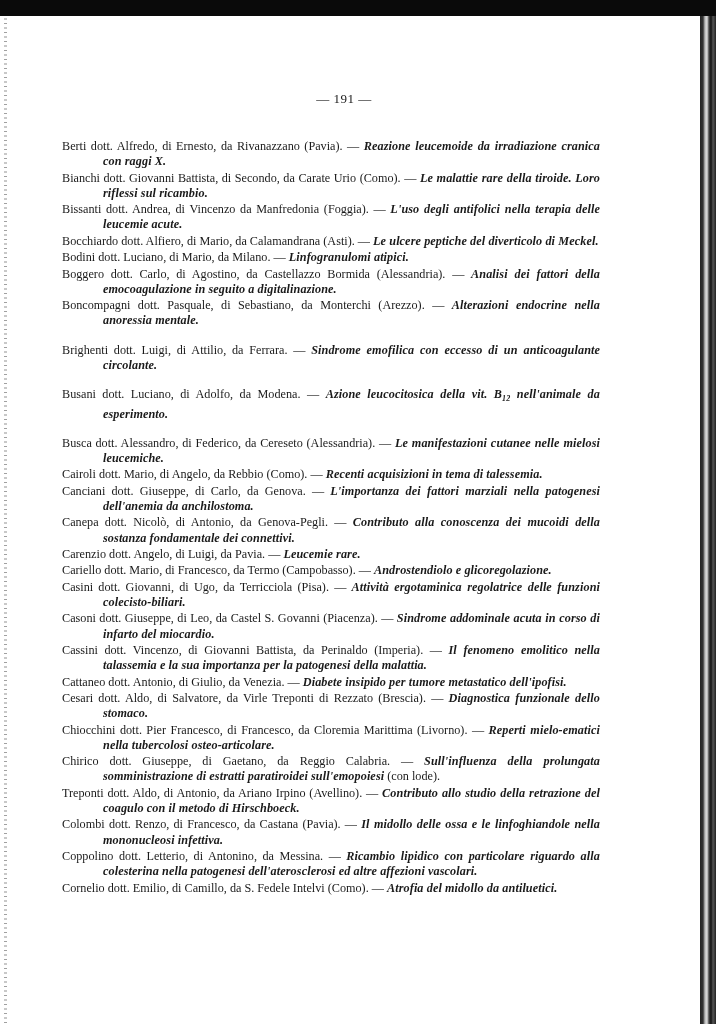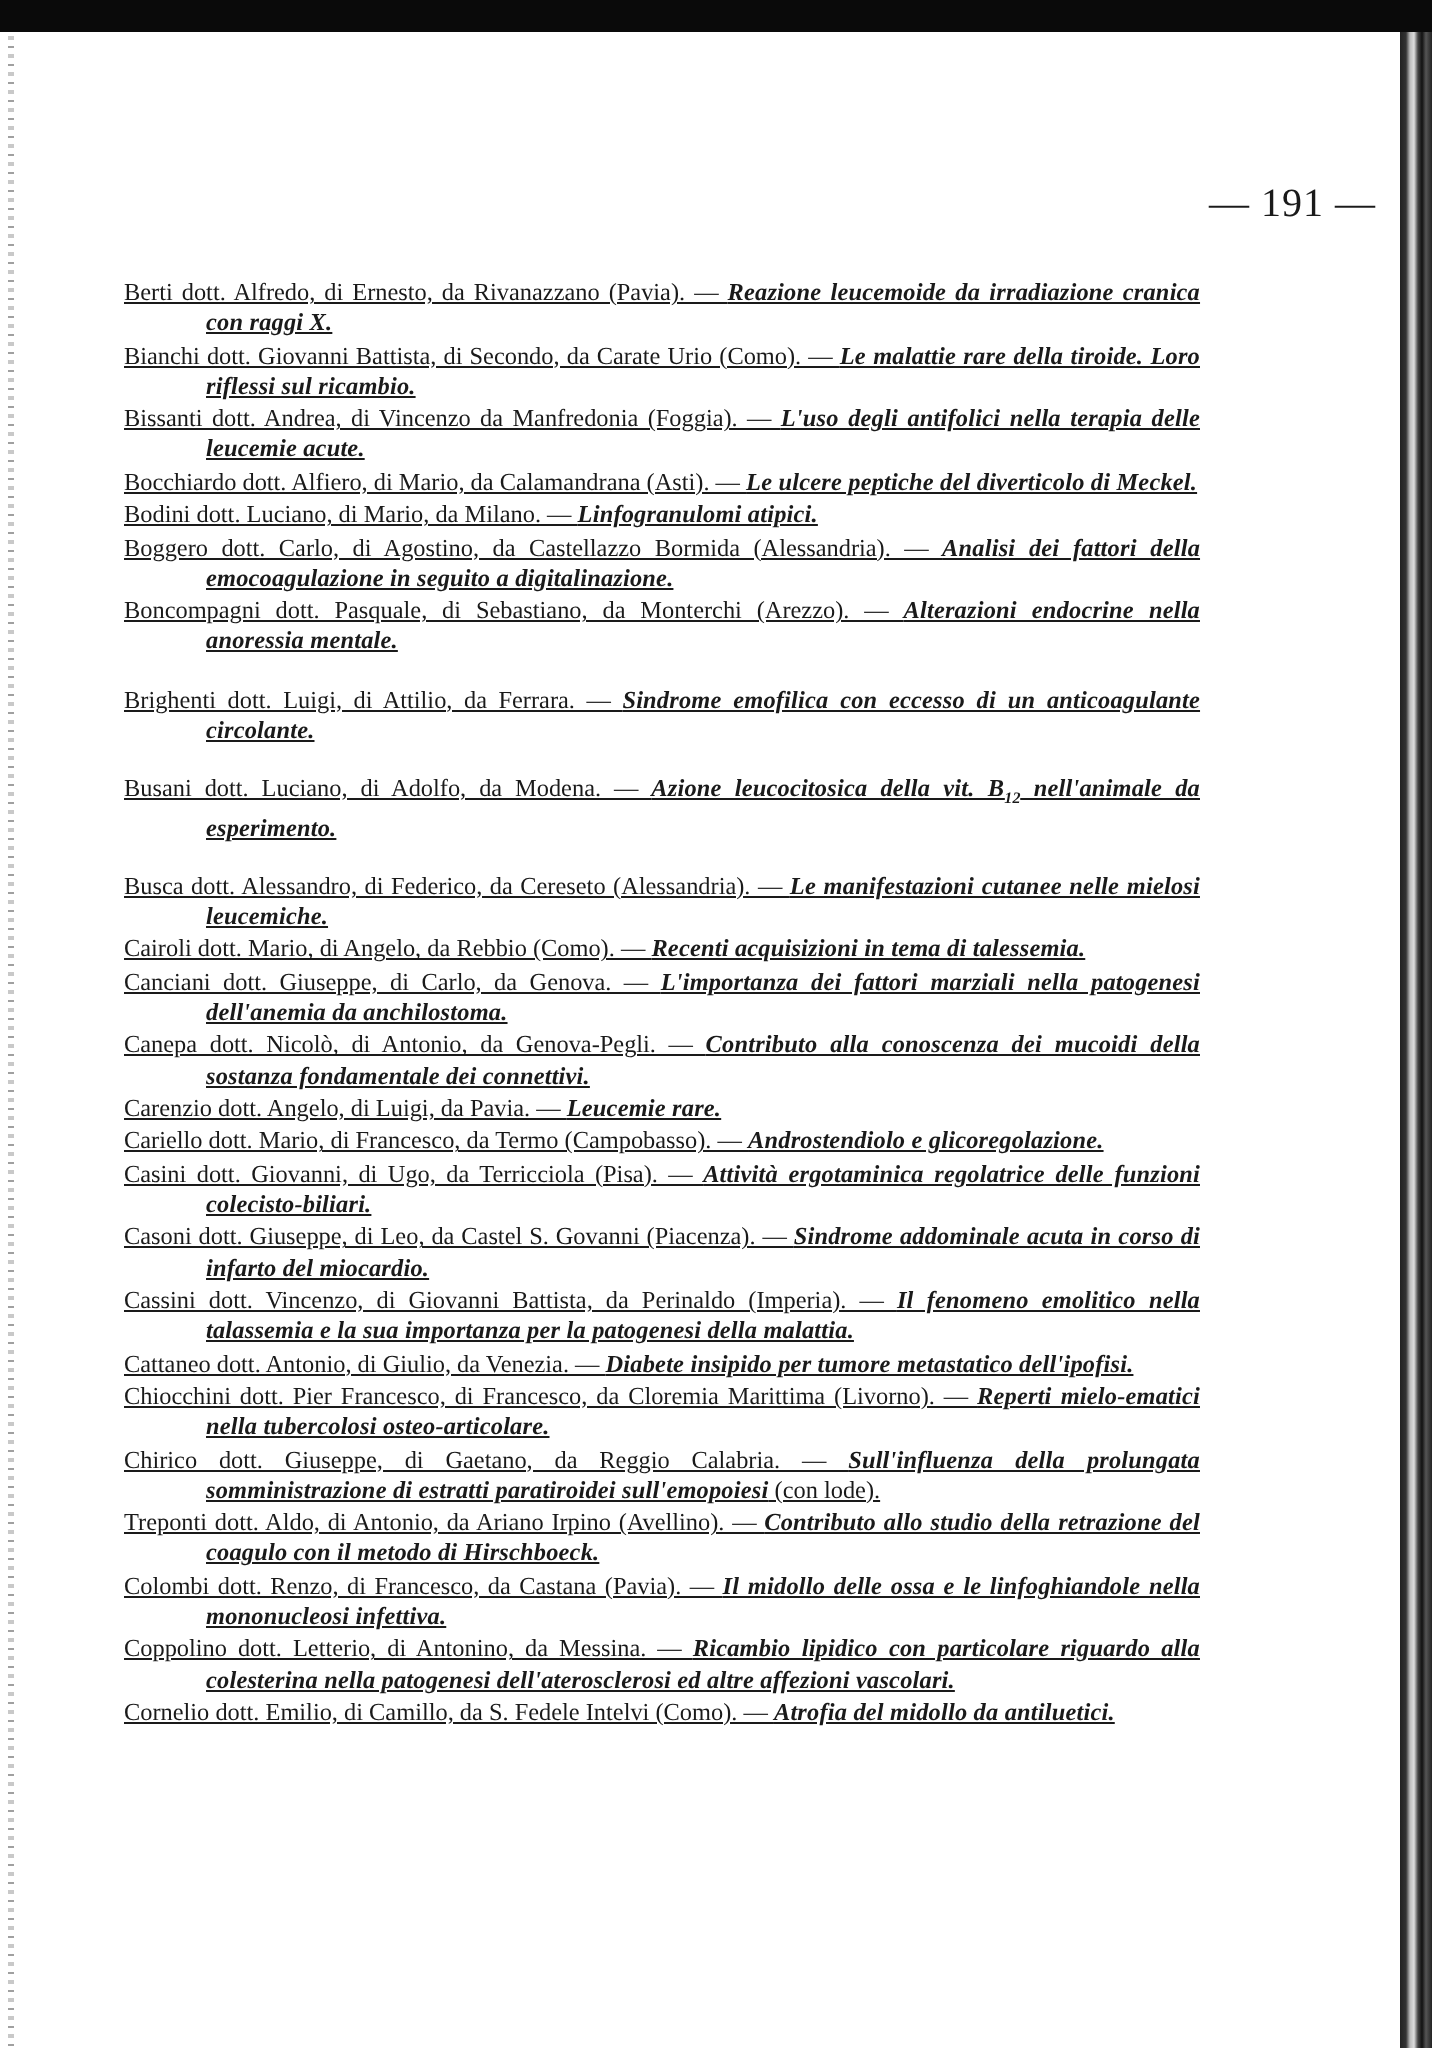--- a/index.html
+++ b/index.html
@@ -7,22 +7,22 @@
     width: 716px; height: 1024px; position: relative; overflow: hidden;
     background: #ffffff;
     font-family: "Liberation Serif", "DejaVu Serif", serif;
     color: #1a1a1a;
   }
   .top-bar { position: absolute; left: 0; top: 0; width: 716px; height: 16px; background: #0a0a0a; }
   .left-edge { position: absolute; left: 4px; top: 18px; width: 3px; height: 1006px;
     background: repeating-linear-gradient(180deg, #bbb 0 2px, #fff 2px 5px, #888 5px 6px, #fff 6px 9px); opacity: .8; }
   .right-edge { position: absolute; left: 699px; top: 16px; width: 17px; height: 1008px;
     background: linear-gradient(90deg, #fff 0, #fff 1px, #222 1px, #333 4px, #bbb 6px, #ddd 8px, #444 10px, #111 12px, #555 14px, #222 17px); }
-  .page-number { position: absolute; left: 0; width: 688px; top: 91px; text-align: right; font-size: 20px; letter-spacing: .5px; }
-  .entries { position: absolute; left: 62px; top: 139px; width: 538px; text-decoration: underline; }
+  .page-number { position: absolute; left: 0; width: 688px; top: 91px; text-align: center; font-size: 13px; letter-spacing: .5px; }
+  .entries { position: absolute; left: 62px; top: 139px; width: 538px; }
   .entry { font-size: 12.2px; line-height: 15.2px; padding-left: 41px; text-indent: -41px; margin-bottom: 1.2px; text-align: justify; }
   .entry.gap { margin-top: 14px; }
   .author { font-style: normal; }
   .title { font-style: italic; font-weight: bold; letter-spacing: .1px; }
   .suffix { font-style: normal; }
   sub { font-size: 8px; }
 </style>
 </head>
 <body>
 
@@ -45,19 +45,20 @@
     <div class="entry gap"><span class="author">Busca dott. Alessandro, di Federico, da Cereseto (Alessandria). — </span><span class="title">Le manifestazioni cutanee nelle mielosi leucemiche.</span></div>
     <div class="entry"><span class="author">Cairoli dott. Mario, di Angelo, da Rebbio (Como). — </span><span class="title">Recenti acquisizioni in tema di talessemia.</span></div>
     <div class="entry"><span class="author">Canciani dott. Giuseppe, di Carlo, da Genova. — </span><span class="title">L'importanza dei fattori marziali nella patogenesi dell'anemia da anchilostoma.</span></div>
     <div class="entry"><span class="author">Canepa dott. Nicolò, di Antonio, da Genova-Pegli. — </span><span class="title">Contributo alla conoscenza dei mucoidi della sostanza fondamentale dei connettivi.</span></div>
     <div class="entry"><span class="author">Carenzio dott. Angelo, di Luigi, da Pavia. — </span><span class="title">Leucemie rare.</span></div>
     <div class="entry"><span class="author">Cariello dott. Mario, di Francesco, da Termo (Campobasso). — </span><span class="title">Androstendiolo e glicoregolazione.</span></div>
     <div class="entry"><span class="author">Casini dott. Giovanni, di Ugo, da Terricciola (Pisa). — </span><span class="title">Attività ergotaminica regolatrice delle funzioni colecisto-biliari.</span></div>
     <div class="entry"><span class="author">Casoni dott. Giuseppe, di Leo, da Castel S. Govanni (Piacenza). — </span><span class="title">Sindrome addominale acuta in corso di infarto del miocardio.</span></div>
     <div class="entry"><span class="author">Cassini dott. Vincenzo, di Giovanni Battista, da Perinaldo (Imperia). — </span><span class="title">Il fenomeno emolitico nella talassemia e la sua importanza per la patogenesi della malattia.</span></div>
     <div class="entry"><span class="author">Cattaneo dott. Antonio, di Giulio, da Venezia. — </span><span class="title">Diabete insipido per tumore metastatico dell'ipofisi.</span></div>
+    <div class="entry"><span class="author">Cesari dott. Aldo, di Salvatore, da Virle Treponti di Rezzato (Brescia). — </span><span class="title">Diagnostica funzionale dello stomaco.</span></div>
     <div class="entry"><span class="author">Chiocchini dott. Pier Francesco, di Francesco, da Cloremia Marittima (Livorno). — </span><span class="title">Reperti mielo-ematici nella tubercolosi osteo-articolare.</span></div>
     <div class="entry"><span class="author">Chirico dott. Giuseppe, di Gaetano, da Reggio Calabria. — </span><span class="title">Sull'influenza della prolungata somministrazione di estratti paratiroidei sull'emopoiesi</span><span class="suffix"> (con lode).</span></div>
     <div class="entry"><span class="author">Treponti dott. Aldo, di Antonio, da Ariano Irpino (Avellino). — </span><span class="title">Contributo allo studio della retrazione del coagulo con il metodo di Hirschboeck.</span></div>
     <div class="entry"><span class="author">Colombi dott. Renzo, di Francesco, da Castana (Pavia). — </span><span class="title">Il midollo delle ossa e le linfoghiandole nella mononucleosi infettiva.</span></div>
     <div class="entry"><span class="author">Coppolino dott. Letterio, di Antonino, da Messina. — </span><span class="title">Ricambio lipidico con particolare riguardo alla colesterina nella patogenesi dell'aterosclerosi ed altre affezioni vascolari.</span></div>
     <div class="entry"><span class="author">Cornelio dott. Emilio, di Camillo, da S. Fedele Intelvi (Como). — </span><span class="title">Atrofia del midollo da antiluetici.</span></div>
   </div>
 
 </body></html>

